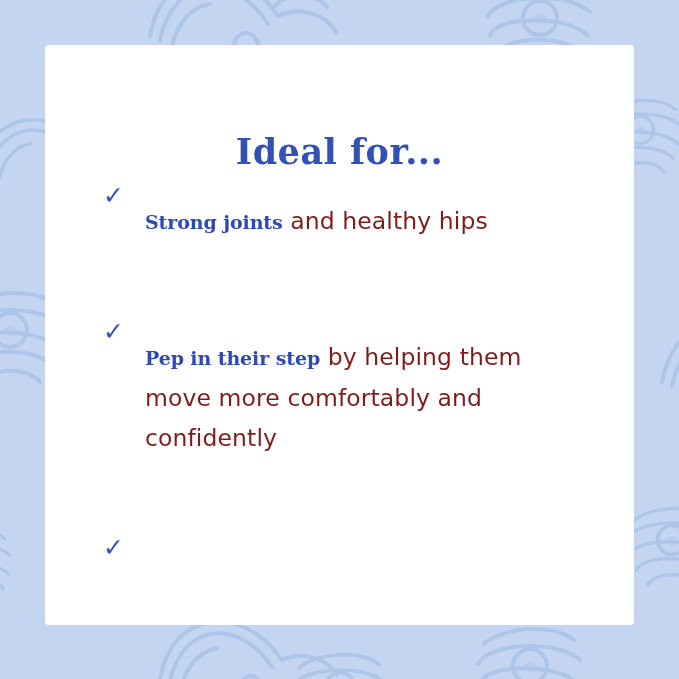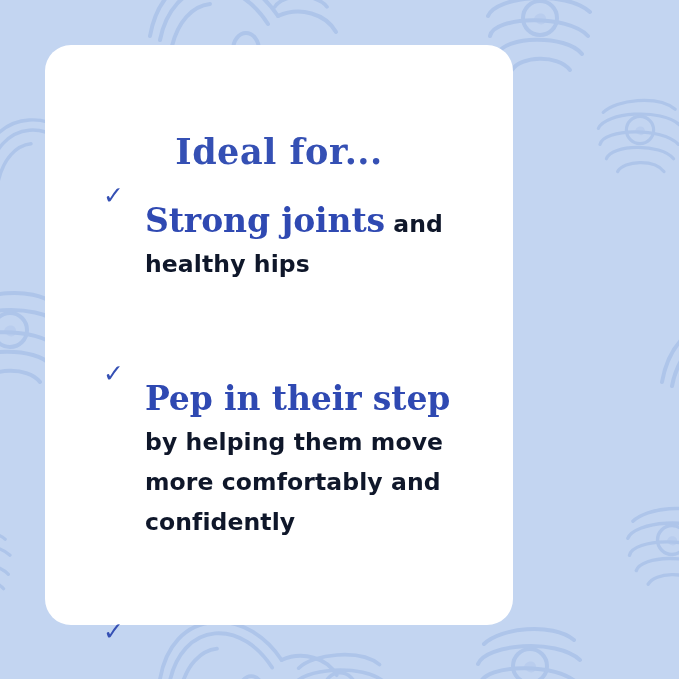--- a/index.html
+++ b/index.html
@@ -28,24 +28,24 @@
     width: 679px;
     height: 679px;
     pointer-events: none;
   }
 
   
   #card {
     position: absolute;
     left: 45px;
     top: 45px;
-    width: 468px;
+    width: 589px;
     height: 580px;
     background: #ffffff;
-    border-radius: 26px;
+    border-radius: 4px;
     box-sizing: border-box;
   }
 
   #page-title {
     position: absolute;
     left: 0;
     right: 0;
     top: 66px;
     text-align: center;
     font-family: "DejaVu Serif", "Liberation Serif", serif;
@@ -89,28 +89,28 @@
     font-size: 23.5px;
     line-height: 40px;
     color: #3550b4;
     letter-spacing: 0.1px;
     max-width: 430px;
   }
 
   .benefit-lead {
     font-family: "DejaVu Serif", "Liberation Serif", serif;
     font-weight: 700;
-    font-size: 33px;
+    font-size: 19px;
     letter-spacing: -0.1px;
     color: #2f49b2;
   }
 
   .benefit-rest {
-    font-weight: 700;
-    color: #0f172a;
+    font-weight: 400;
+    color: #7f1d1d;
   }
 </style>
 </head>
 <body>
 
 <div id="stage">
 
   <svg id="bg-pattern" viewBox="0 0 679 679" xmlns="http://www.w3.org/2000/svg" aria-hidden="true">
     <defs>
       <g id="swirl">

